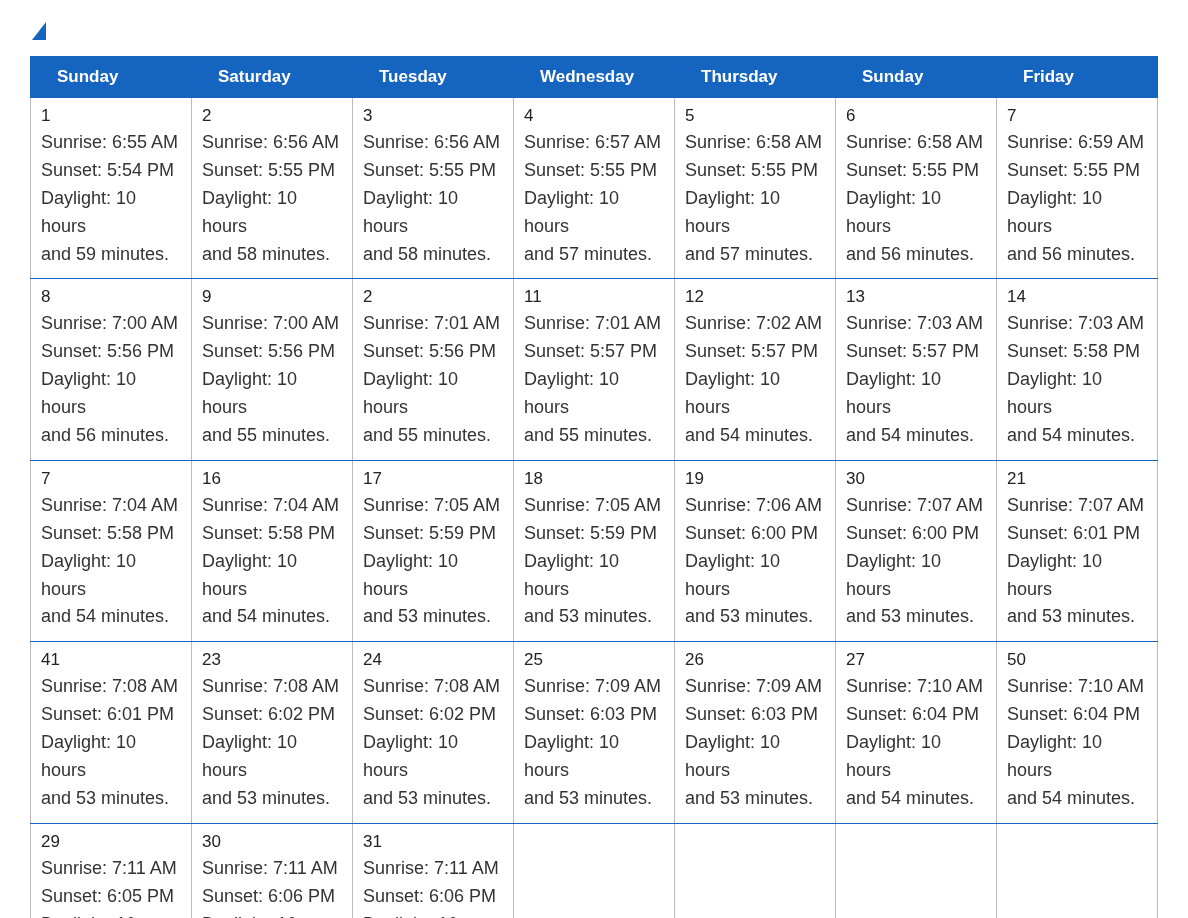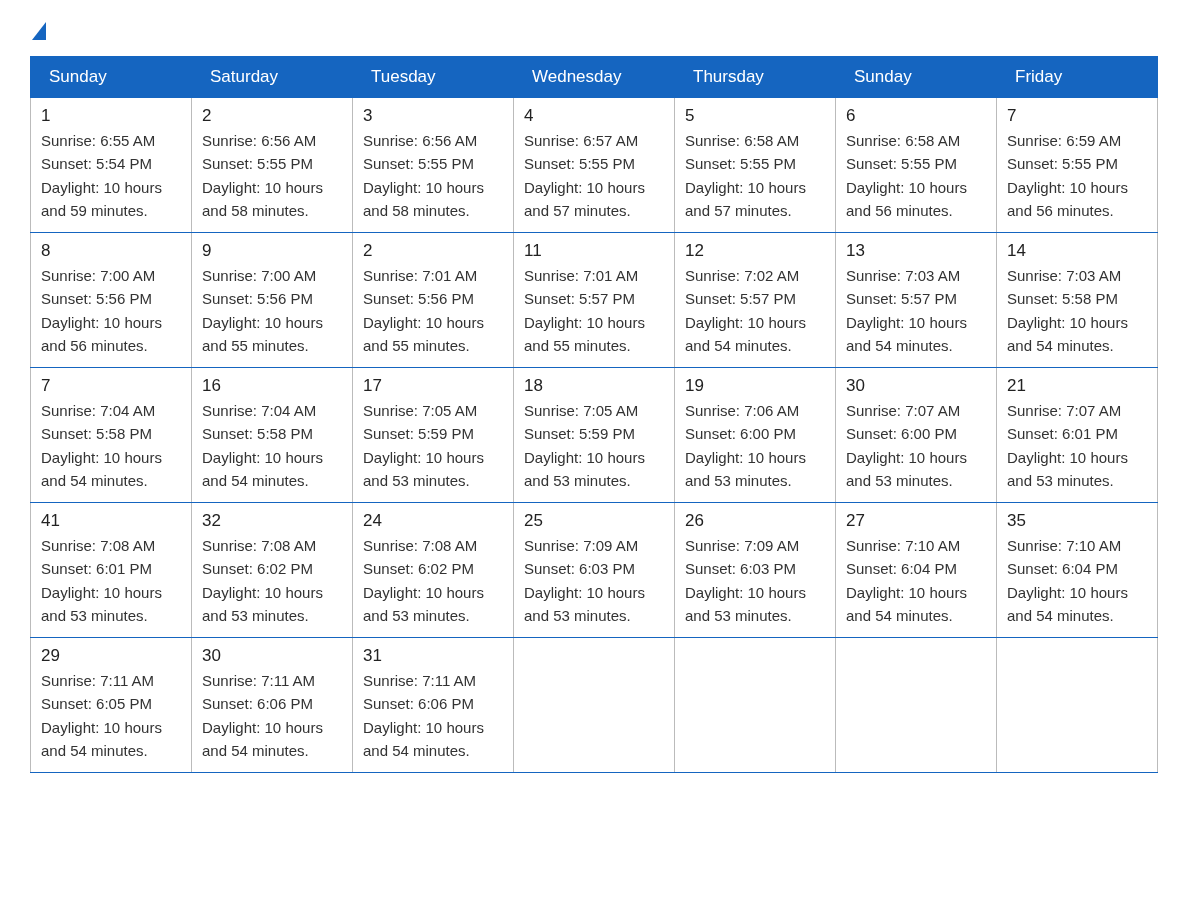--- a/index.html
+++ b/index.html
@@ -60,42 +60,42 @@
     }
     table {
       width: 100%;
       border-collapse: collapse;
       table-layout: fixed;
     }
     thead tr th {
       background-color: #1565c0;
       color: #fff;
       font-size: 17px;
-      font-weight: normal;
-      padding: 10px 18px;
+      font-weight: bold;
+      padding: 10px 26px;
       text-align: left;
       border: 1px solid #1565c0;
     }
     tbody tr td {
       vertical-align: top;
       padding: 8px 10px 10px 10px;
       font-size: 13.5px;
       color: #222;
       border: 1px solid #bbb;
       height: 110px;
     }
     .day-num {
       font-size: 17px;
       font-weight: normal;
       color: #222;
       display: block;
       margin-bottom: 3px;
     }
     .day-detail {
-      font-size: 15px;
+      font-size: 18px;
       color: #333;
       line-height: 1.55;
     }
     .empty-cell {
       background: #fff;
     }
     tbody tr:nth-child(odd) td { background: #fff; }
     tbody tr:nth-child(even) td { background: #fff; }
     tbody tr td:first-child { border-left: 1px solid #bbb; }
     
@@ -177,31 +177,31 @@
         <td><span class="day-num">19</span>
         <span class="day-detail">Sunrise: 7:06 AM<br>Sunset: 6:00 PM<br>Daylight: 10 hours<br>and 53 minutes.</span></td>
         <td><span class="day-num">30</span>
         <span class="day-detail">Sunrise: 7:07 AM<br>Sunset: 6:00 PM<br>Daylight: 10 hours<br>and 53 minutes.</span></td>
         <td><span class="day-num">21</span>
         <span class="day-detail">Sunrise: 7:07 AM<br>Sunset: 6:01 PM<br>Daylight: 10 hours<br>and 53 minutes.</span></td>
       </tr>
       <tr>
         <td><span class="day-num">41</span>
         <span class="day-detail">Sunrise: 7:08 AM<br>Sunset: 6:01 PM<br>Daylight: 10 hours<br>and 53 minutes.</span></td>
-        <td><span class="day-num">32</span>
+        <td><span class="day-num">23</span>
         <span class="day-detail">Sunrise: 7:08 AM<br>Sunset: 6:02 PM<br>Daylight: 10 hours<br>and 53 minutes.</span></td>
         <td><span class="day-num">24</span>
         <span class="day-detail">Sunrise: 7:08 AM<br>Sunset: 6:02 PM<br>Daylight: 10 hours<br>and 53 minutes.</span></td>
         <td><span class="day-num">25</span>
         <span class="day-detail">Sunrise: 7:09 AM<br>Sunset: 6:03 PM<br>Daylight: 10 hours<br>and 53 minutes.</span></td>
         <td><span class="day-num">26</span>
         <span class="day-detail">Sunrise: 7:09 AM<br>Sunset: 6:03 PM<br>Daylight: 10 hours<br>and 53 minutes.</span></td>
         <td><span class="day-num">27</span>
         <span class="day-detail">Sunrise: 7:10 AM<br>Sunset: 6:04 PM<br>Daylight: 10 hours<br>and 54 minutes.</span></td>
-        <td><span class="day-num">35</span>
+        <td><span class="day-num">50</span>
         <span class="day-detail">Sunrise: 7:10 AM<br>Sunset: 6:04 PM<br>Daylight: 10 hours<br>and 54 minutes.</span></td>
       </tr>
       <tr>
         <td><span class="day-num">29</span>
         <span class="day-detail">Sunrise: 7:11 AM<br>Sunset: 6:05 PM<br>Daylight: 10 hours<br>and 54 minutes.</span></td>
         <td><span class="day-num">30</span>
         <span class="day-detail">Sunrise: 7:11 AM<br>Sunset: 6:06 PM<br>Daylight: 10 hours<br>and 54 minutes.</span></td>
         <td><span class="day-num">31</span>
         <span class="day-detail">Sunrise: 7:11 AM<br>Sunset: 6:06 PM<br>Daylight: 10 hours<br>and 54 minutes.</span></td>
         <td class="empty-cell"></td>

